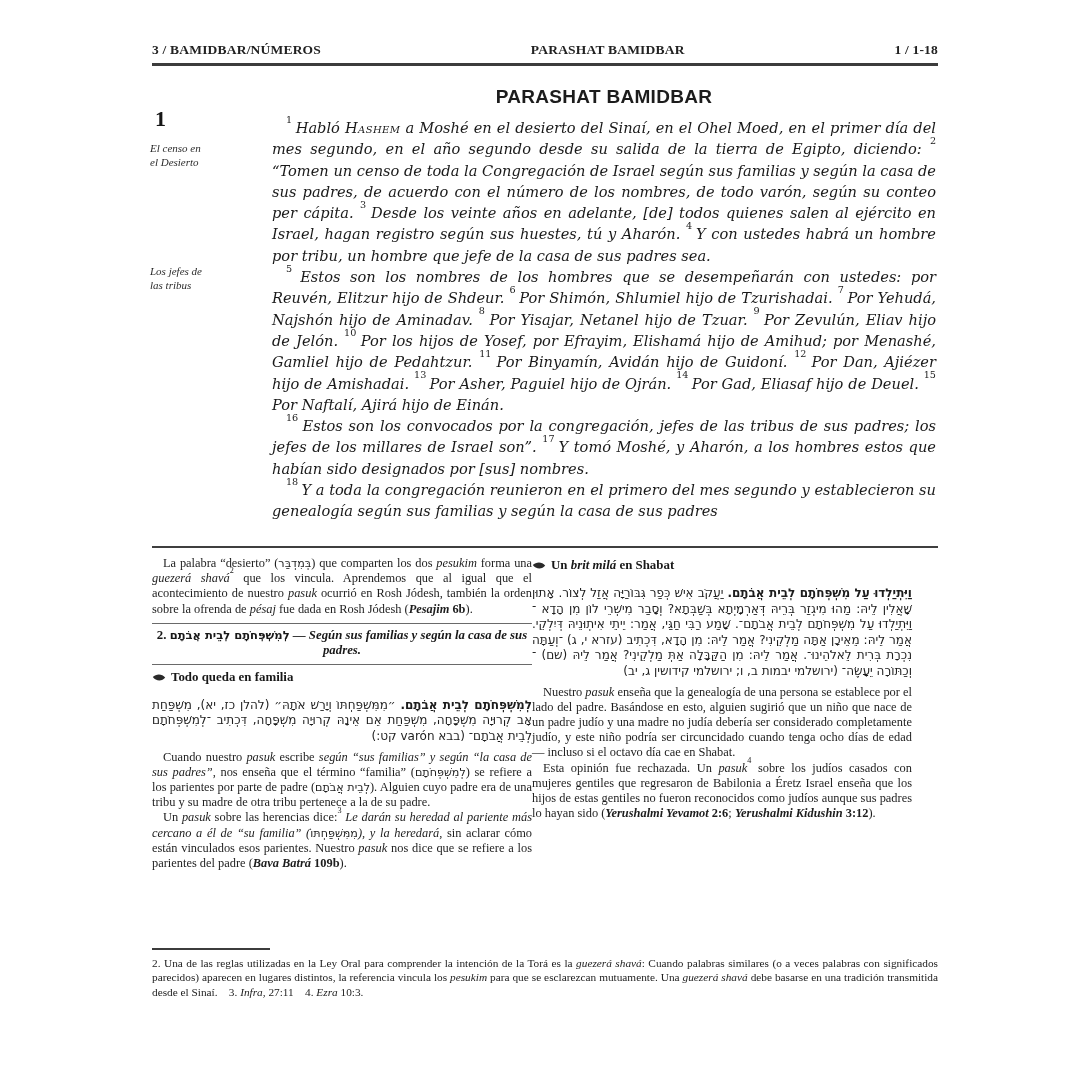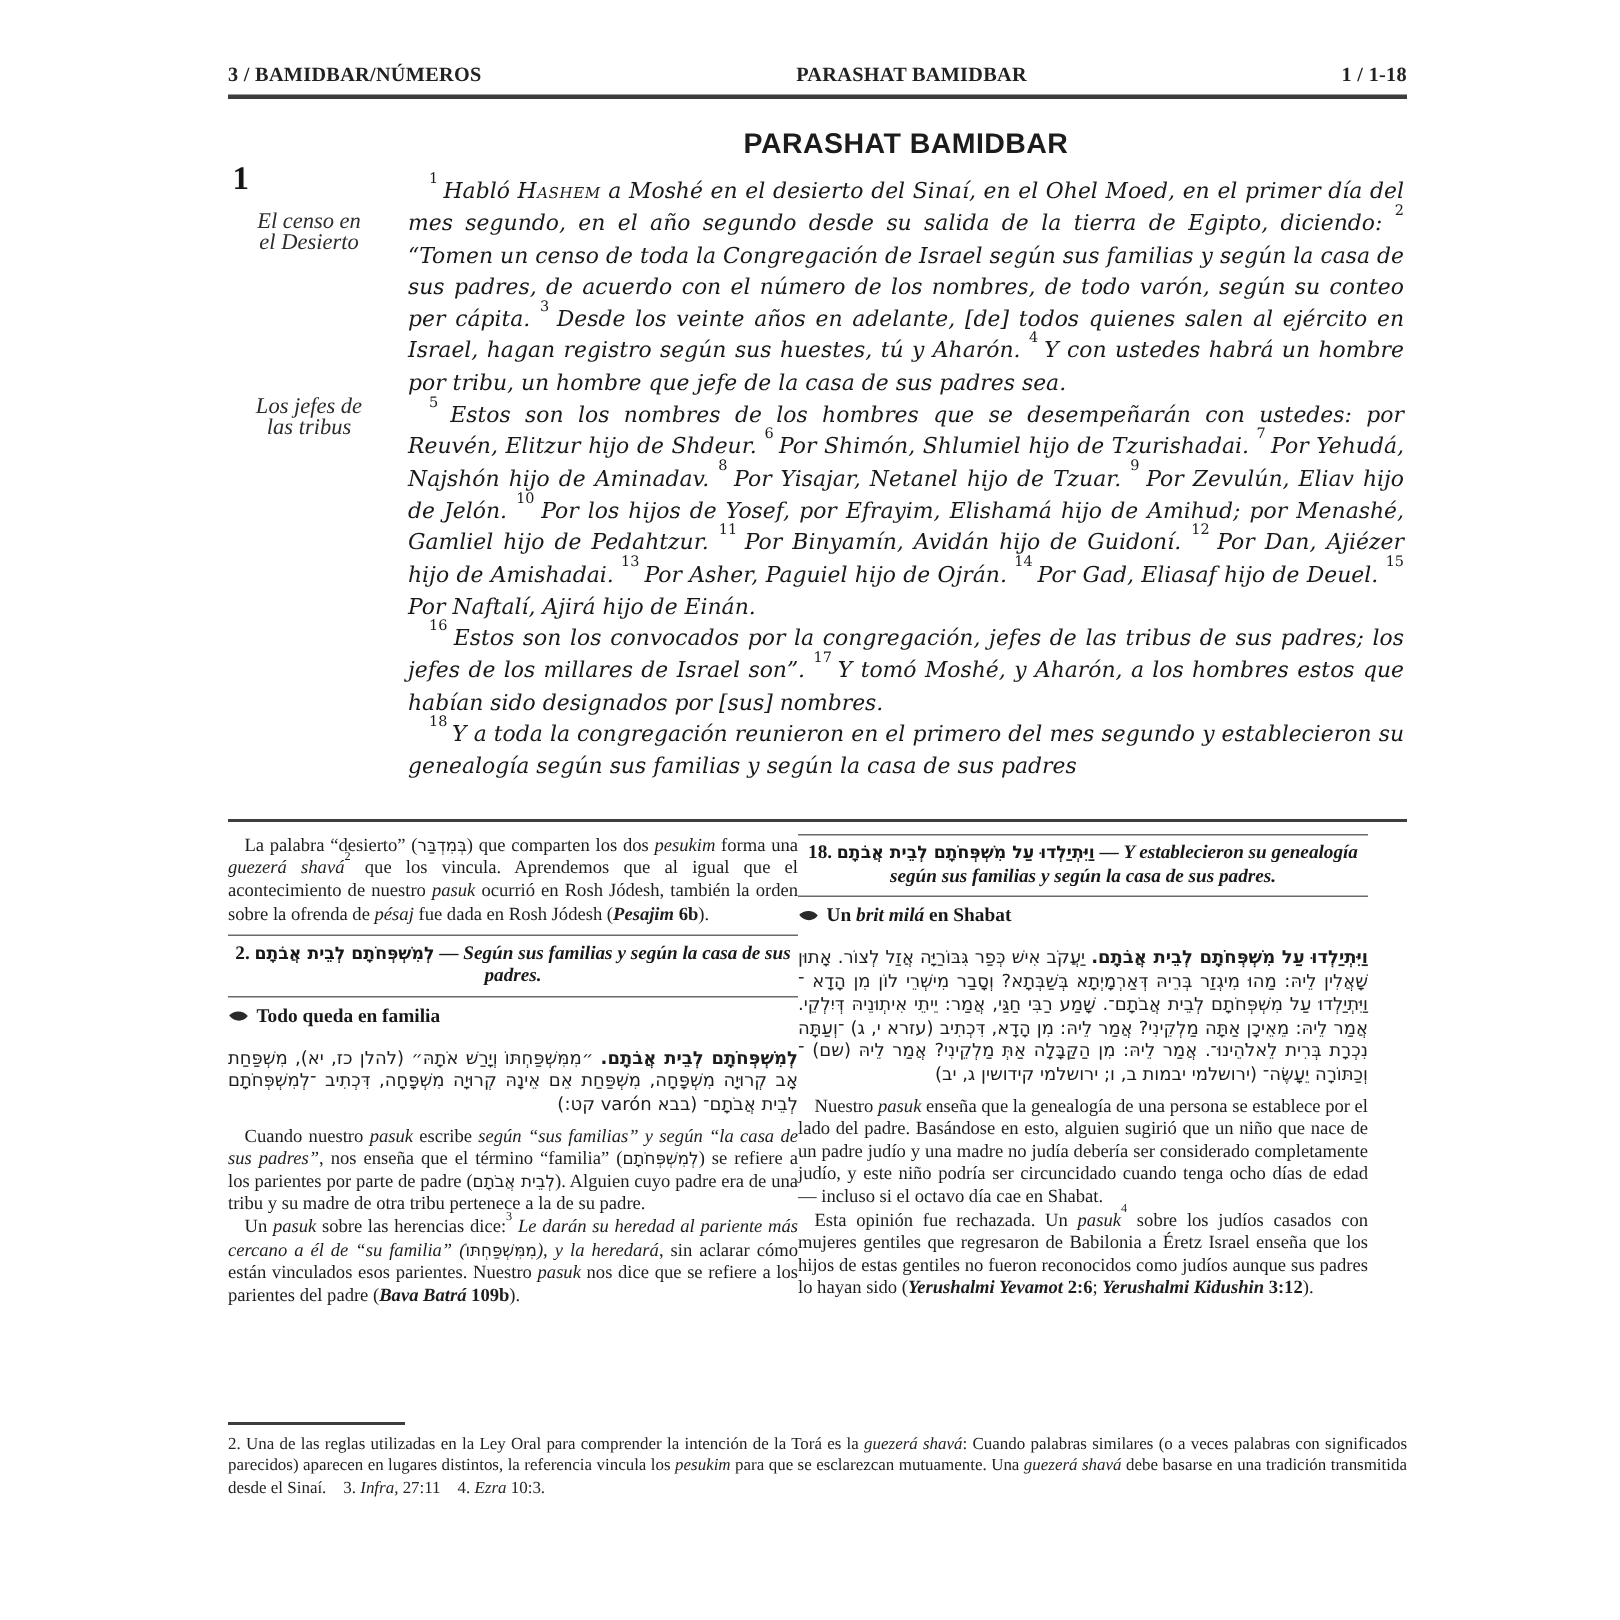--- a/index.html
+++ b/index.html
@@ -10,22 +10,22 @@
   .running-head{position:absolute;top:42px;left:152px;width:786px;display:flex;justify-content:space-between;
     font-family:Liberation Serif, serif;font-weight:bold;font-size:13.5px;letter-spacing:.2px;color:#222;}
   .head-rule{position:absolute;top:63px;left:152px;width:786px;height:3px;background:#3c3c3c;}
 
   
   .text-col{position:absolute;top:86px;left:272px;width:664px;}
   .parsha-title{margin:0 0 9px 0;text-align:center;font-family:"Liberation Sans",sans-serif;
     font-weight:bold;font-size:19px;letter-spacing:.3px;color:#1c1c1c;}
   .chapter-num{position:absolute;top:106px;left:155px;font-family:"Liberation Serif",serif;
     font-weight:bold;font-size:22px;color:#161616;}
-  .margin-note{position:absolute;left:150px;width:112px;text-align:center;font-family:"Liberation Serif",serif;
-    font-style:italic;font-size:15px;line-height:14px;white-space:pre-line;color:#2c2c2c;}
+  .margin-note{position:absolute;left:150px;width:112px;text-align:left;font-family:"Liberation Serif",serif;
+    font-style:italic;font-size:11px;line-height:14px;white-space:pre-line;color:#2c2c2c;}
   .note-1{top:141px;}
   .note-2{top:238px;margin-top:26px;}
   .verse{margin:0;font-family:"DejaVu Serif",serif;font-style:italic;font-size:14.6px;line-height:21.3px;
     text-align:justify;text-indent:14px;color:#191919;}
   sup{font-style:normal;font-size:0.66em;line-height:0;position:relative;top:-0.45em;}
 
   
   .mid-rule{position:absolute;top:546px;left:152px;width:786px;height:2px;background:#3f3f3f;}
 
   
@@ -96,21 +96,20 @@
             </svg>
         </span>
         <span><span class="seg-b">Todo queda en familia</span></span>
       </div>
       <p class="heb-quote" dir="rtl"><span class="seg-hb">לְמִשְׁפְּחֹתָם לְבֵית אֲבֹתָם.</span><span class="seg-he"> ״מִמִּשְׁפַּחְתּוֹ וְיָרַשׁ אֹתָהּ״ (להלן כז, יא), מִשְׁפַּחַת אָב קְרוּיָה מִשְׁפָּחָה, מִשְׁפַּחַת אֵם אֵינָהּ קְרוּיָה מִשְׁפָּחָה, דִּכְתִיב ־לְמִשְׁפְּחֹתָם לְבֵית אֲבֹתָם־ (בבא varón קט:)</span></p>
       <p class="c"><span class="seg-t">Cuando nuestro </span><span class="seg-i">pasuk</span><span class="seg-t"> escribe </span><span class="seg-i">según “sus familias” y según “la casa de sus padres”</span><span class="seg-t">, nos enseña que el término “familia” (</span><span class="seg-he">לְמִשְׁפְּחֹתָם</span><span class="seg-t">) se refiere a los parientes por parte de padre (</span><span class="seg-he">לְבֵית אֲבֹתָם</span><span class="seg-t">). Alguien cuyo padre era de una tribu y su madre de otra tribu pertenece a la de su padre.</span></p>
       <p class="c"><span class="seg-t">Un </span><span class="seg-i">pasuk</span><span class="seg-t"> sobre las herencias dice:</span><sup>3</sup><span class="seg-t"> </span><span class="seg-i">Le darán su heredad al pariente más cercano a él de “su familia” (</span><span class="seg-he">מִמִּשְׁפַּחְתּוֹ</span><span class="seg-i">), y la heredará</span><span class="seg-t">, sin aclarar cómo están vinculados esos parientes. Nuestro </span><span class="seg-i">pasuk</span><span class="seg-t"> nos dice que se refiere a los parientes del padre (</span><span class="seg-bi">Bava Batrá </span><span class="seg-b">109b</span><span class="seg-t">).</span></p>
     </div>
 
     <div class="col">
-      <div class="c-heading first"><span class="seg-b">18. </span><span class="seg-hb">וַיִּתְיַלְדוּ עַל מִשְׁפְּחֹתָם לְבֵית אֲבֹתָם</span><span class="seg-b"> — </span><span class="seg-bi">Y establecieron su genealogía según sus familias y según la casa de sus padres.</span></div>
       <div class="c-subhead">
         <span class="leaf">
           <svg width="14" height="9" viewBox="0 0 14 9">
               <path d="M13.2 4.4 C10 0.4 4 0.6 0.8 3.9 C3.6 8.2 10.2 8.8 13.2 4.4 Z" fill="#2a2a2a"></path>
             </svg>
         </span>
         <span><span class="seg-b">Un </span><span class="seg-bi">brit milá</span><span class="seg-b"> en Shabat</span></span>
       </div>
       <p class="heb-quote" dir="rtl"><span class="seg-hb">וַיִּתְיַלְדוּ עַל מִשְׁפְּחֹתָם לְבֵית אֲבֹתָם.</span><span class="seg-he"> יַעֲקֹב אִישׁ כְּפַר גִּבּוֹרַיָּה אֲזַל לְצוֹר. אָתוּן שָׁאֲלִין לֵיהּ: מַהוּ מִיגְזַר בְּרֵיהּ דְּאַרְמָיְתָא בְּשַׁבְּתָא? וְסָבַר מִישְׁרֵי לוֹן מִן הָדָא ־וַיִּתְיַלְדוּ עַל מִשְׁפְּחֹתָם לְבֵית אֲבֹתָם־. שָׁמַע רַבִּי חַגַּי, אֲמַר: יֵיתֵי אִיתְוּנֵיהּ דְּיִלְקֵי. אֲמַר לֵיהּ: מֵאֵיכָן אַתָּה מַלְקֵינִי? אֲמַר לֵיהּ: מִן הָדָא, דִּכְתִיב (עזרא י, ג) ־וְעַתָּה נִכְרָת בְּרִית לֵאלֹהֵינוּ־. אֲמַר לֵיהּ: מִן הַקַּבָּלָה אַתְּ מַלְקֵינִי? אֲמַר לֵיהּ (שם) ־וְכַתּוֹרָה יֵעָשֶׂה־ (ירושלמי יבמות ב, ו; ירושלמי קידושין ג, יב)</span></p>
       <p class="c"><span class="seg-t">Nuestro </span><span class="seg-i">pasuk</span><span class="seg-t"> enseña que la genealogía de una persona se establece por el lado del padre. Basándose en esto, alguien sugirió que un niño que nace de un padre judío y una madre no judía debería ser considerado completamente judío, y este niño podría ser circuncidado cuando tenga ocho días de edad — incluso si el octavo día cae en Shabat.</span></p>

